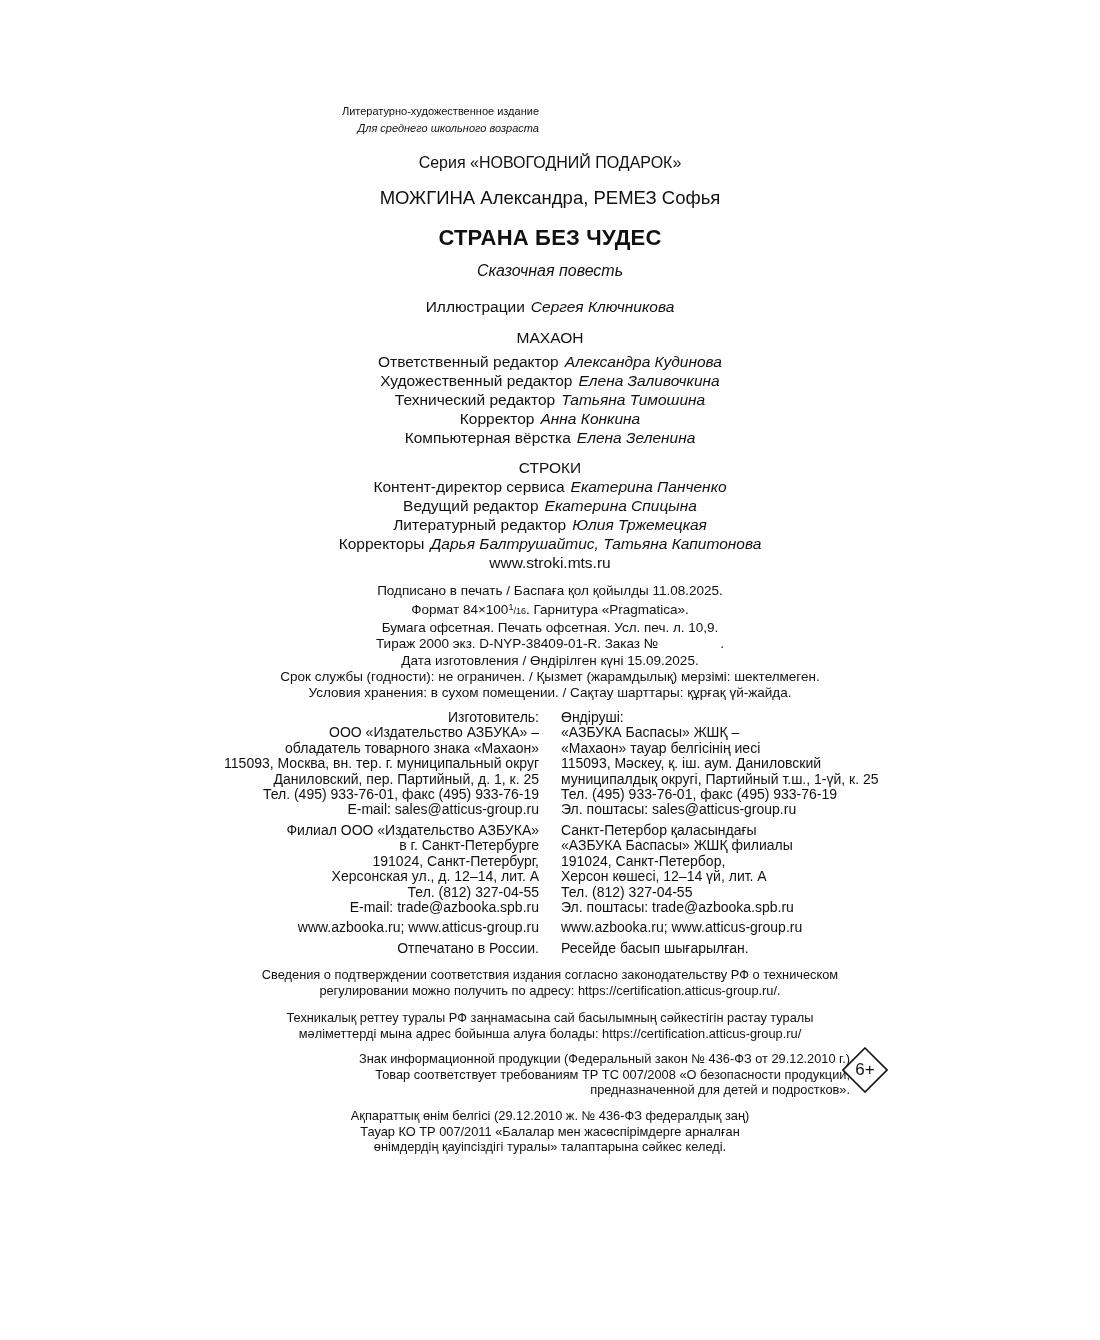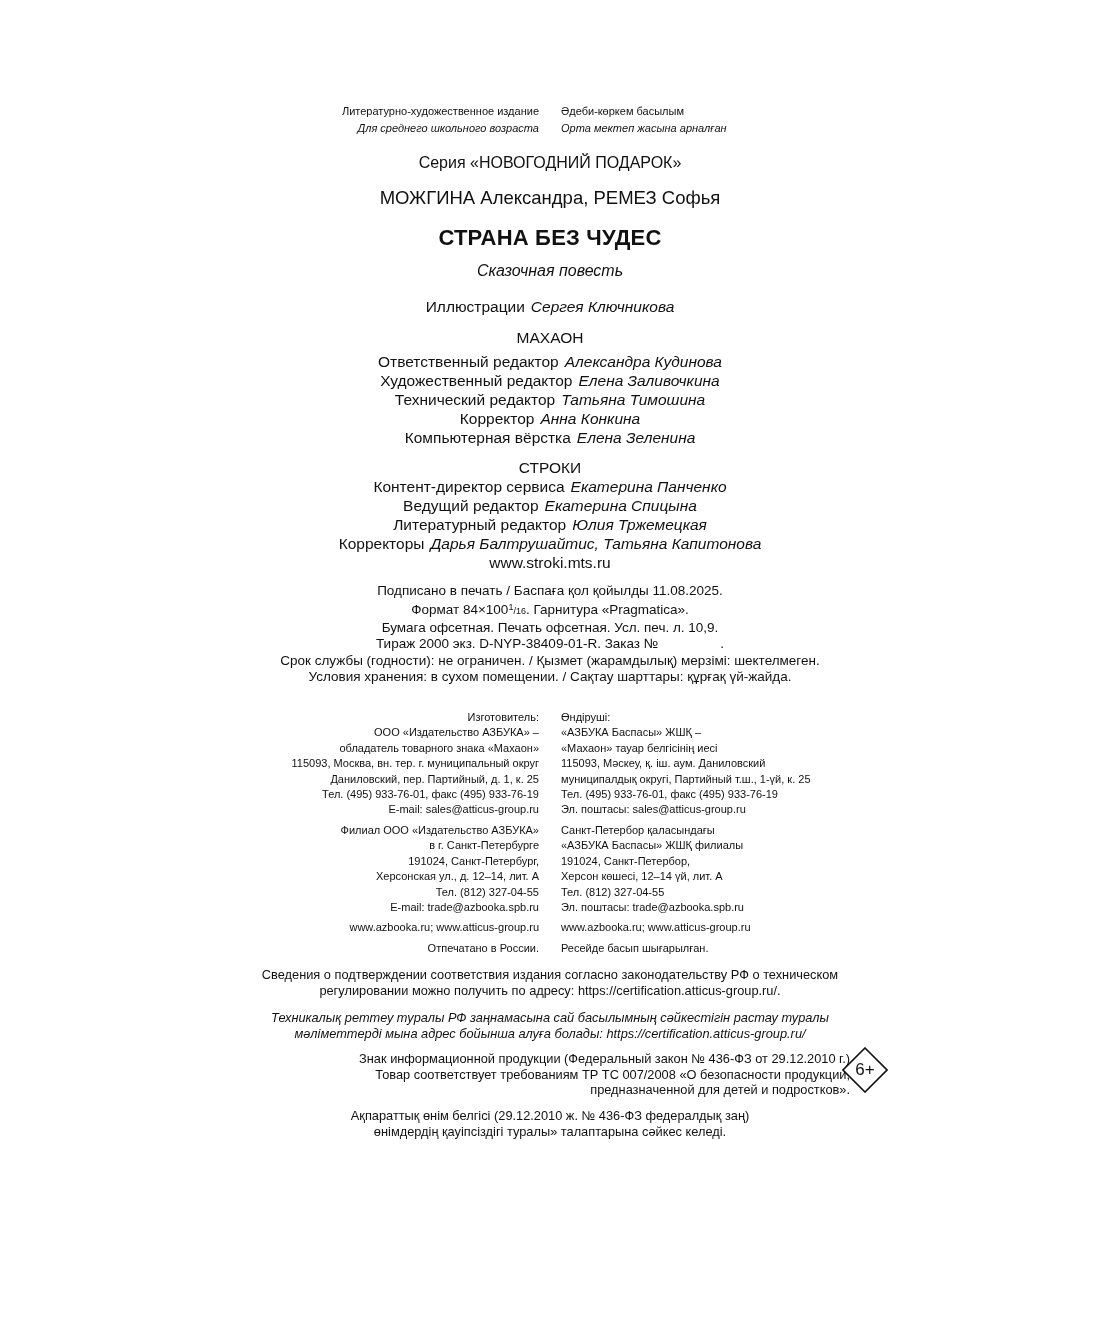--- a/index.html
+++ b/index.html
@@ -17,21 +17,21 @@
   .colR { position: absolute; left: 561px; text-align: left; white-space: nowrap; }
 
   .top-line { font-size: 11px; line-height: 17px; }
   .series { font-size: 16px; line-height: 20px; }
   .authors { font-size: 18.5px; line-height: 22px; }
   .title { font-size: 22px; line-height: 26px; font-weight: bold; letter-spacing: 0.2px; }
   .subtitle { font-size: 16px; line-height: 20px; }
   .credit { font-size: 15.5px; line-height: 19px; }
   .credits-block { font-size: 15.5px; line-height: 19px; }
   .imprint { font-size: 13.5px; line-height: 16.4px; }
-  .small { font-size: 11px; line-height: 15.4px; }
+  .small { font-size: 14px; line-height: 15.4px; }
   .small-c { font-size: 12.8px; line-height: 15.6px; }
 
   .gap { display: inline-block; width: 6px; }
   .frac { font-size: 9px; }
   .frac sup { font-size: 9px; vertical-align: 4px; }
 
   .badge {
     position: absolute; left: 842px; top: 1047px; width: 46px; height: 46px;
   }
   .badge svg { position: absolute; left: 0; top: 0; }
@@ -41,24 +41,20 @@
   }
 </style>
 </head>
 <body>
 
 <div class="page">
 
   <div class="colL top-line" style="top:103px;">
     <div>Литературно-художественное издание</div>
     <div class="i">Для среднего школьного возраста</div>
-  </div>
-  <div class="colR top-line" style="top:103px;">
-    <div>Әдеби-көркем басылым</div>
-    <div class="i">Орта мектеп жасына арналған</div>
   </div>
 
   <div class="center series" style="top:153px;">Серия «НОВОГОДНИЙ ПОДАРОК»</div>
   <div class="center authors" style="top:187px;">МОЖГИНА Александра, РЕМЕЗ Софья</div>
   <div class="center title" style="top:225px;">СТРАНА БЕЗ ЧУДЕС</div>
   <div class="center subtitle i" style="top:261px;">Сказочная повесть</div>
 
   <div class="center credit" style="top:297px;">
     <span>Иллюстрации</span><span class="gap"></span><span class="i">Сергея Ключникова</span>
   </div>
@@ -81,20 +77,21 @@
     <div><span>Литературный редактор</span><span class="gap"></span><span class="i">Юлия Тржемецкая</span></div>
     <div><span>Корректоры</span><span class="gap"></span><span class="i">Дарья Балтрушайтис, Татьяна Капитонова</span></div>
     <div>www.stroki.mts.ru</div>
   </div>
 
   <div class="center imprint" style="top:583px;">
     <div>Подписано в печать / Баспаға қол қойылды 11.08.2025.</div>
     <div><span>Формат 84×100</span><span class="frac"><sup>1</sup>/<span>16</span></span><span>. Гарнитура «Pragmatica».</span></div>
     <div>Бумага офсетная. Печать офсетная. Усл. печ. л. 10,9.</div>
     <div><span>Тираж 2000 экз. D-NYP-38409-01-R. Заказ №</span><span style="display:inline-block;width:62px;"></span><span>.</span></div>
+    <div>Дата изготовления / Өндірілген күні 15.09.2025.</div>
     <div>Срок службы (годности): не ограничен. / Қызмет (жарамдылық) мерзімі: шектелмеген.</div>
     <div>Условия хранения: в сухом помещении. / Сақтау шарттары: құрғақ үй-жайда.</div>
   </div>
 
   <div class="colL small" style="top:710px;">
     <div>Изготовитель:</div>
     <div>ООО «Издательство АЗБУКА» –</div>
     <div>обладатель товарного знака «Махаон»</div>
     <div>115093, Москва, вн. тер. г. муниципальный округ</div>
     <div>Даниловский, пер. Партийный, д. 1, к. 25</div>
@@ -131,36 +128,37 @@
   <div class="colL small" style="top:920px;">www.azbooka.ru;  www.atticus-group.ru</div>
   <div class="colR small" style="top:920px;">www.azbooka.ru;  www.atticus-group.ru</div>
 
   <div class="colL small" style="top:941px;">Отпечатано в России.</div>
   <div class="colR small" style="top:941px;">Ресейде басып шығарылған.</div>
 
   <div class="center small-c" style="top:967px;">
     <div>Сведения о подтверждении соответствия издания согласно законодательству РФ о техническом</div>
     <div>регулировании можно получить по адресу:  https://certification.atticus-group.ru/.</div>
   </div>
-  <div class="center small-c" style="top:1010px;font-style:italic;">
+  <div class="center small-c" style="top:1010px;">
     <div>Техникалық реттеу туралы РФ заңнамасына сай басылымның сәйкестігін растау туралы</div>
     <div>мәліметтерді мына адрес бойынша алуға болады: https://certification.atticus-group.ru/</div>
   </div>
 
   <div class="abs small-c" style="top:1051px; left:250px; width:600px; text-align:right;">
     <div>Знак информационной продукции (Федеральный закон № 436-ФЗ от 29.12.2010 г.)</div>
     <div>Товар соответствует требованиям ТР ТС 007/2008 «О безопасности продукции,</div>
     <div>предназначенной для детей и подростков».</div>
   </div>
 
   <div class="badge">
     <svg width="46" height="46" viewBox="0 0 46 46">
       <polygon points="23,1 45,23 23,45 1,23" fill="#ffffff" stroke="#111111" stroke-width="1.6"></polygon>
     </svg>
     <div class="badge-text">6+</div>
   </div>
 
   <div class="center small-c" style="top:1108px;">
     <div>Ақпараттық өнім белгісі (29.12.2010 ж. № 436-ФЗ федералдық заң)</div>
+    <div>Тауар КО ТР 007/2011 «Балалар мен жасөспірімдерге арналған</div>
     <div>өнімдердің қауіпсіздігі туралы» талаптарына сәйкес келеді.</div>
   </div>
 
 </div>
 
 </body></html>

